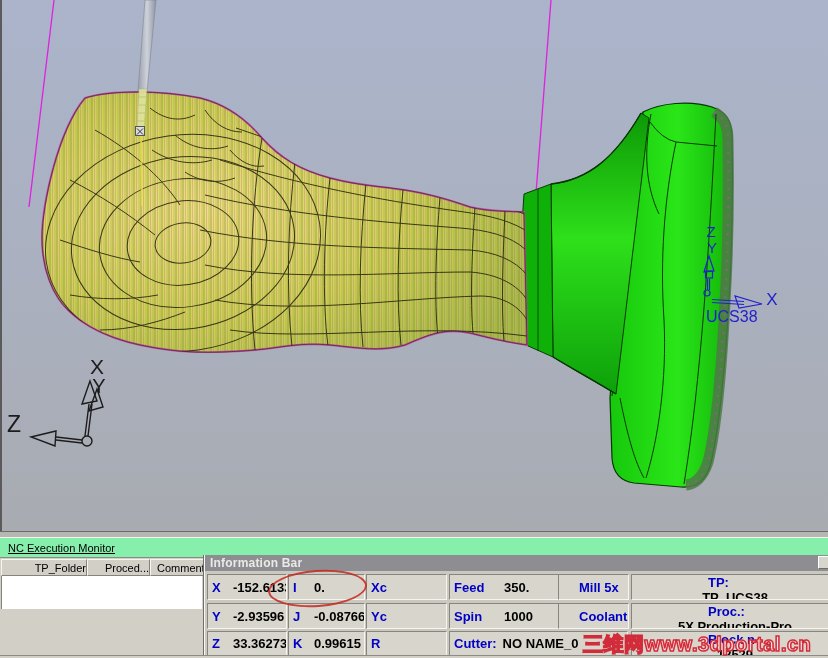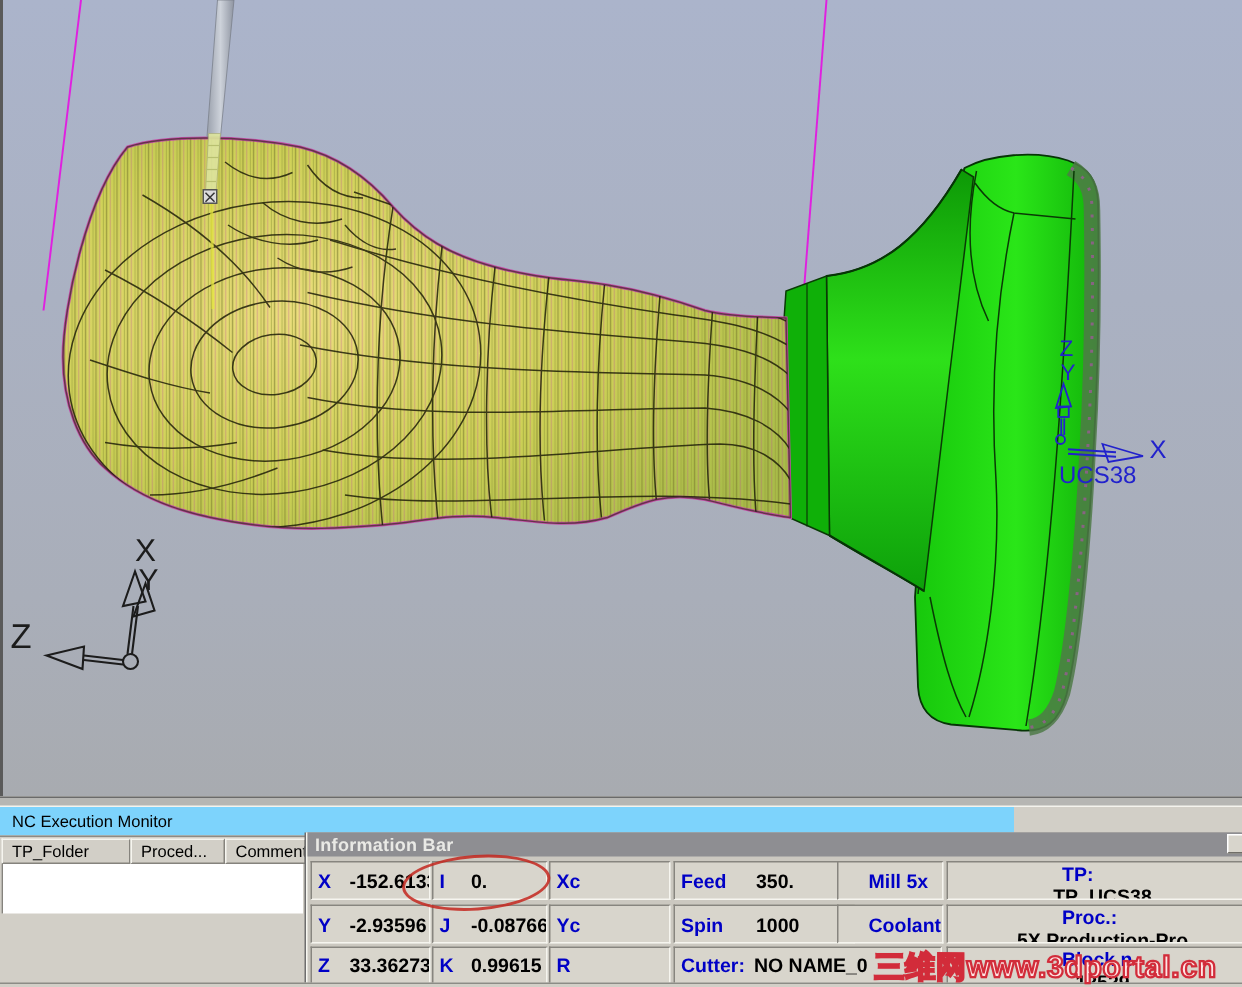--- a/index.html
+++ b/index.html
@@ -5,27 +5,27 @@
   html,body{margin:0;padding:0;background:#777;}
   #screen{position:relative;width:828px;height:658px;overflow:hidden;
           font-family:"Liberation Sans",sans-serif;background:#d2cfc7;}
   
   #viewport{position:absolute;left:0;top:0;width:828px;height:531px;}
   #viewport svg{display:block;}
   
   #bottom{position:absolute;left:0;top:531px;width:828px;height:127px;background:#d2cfc7;}
   .frame-strip{position:absolute;left:0;top:0;width:828px;height:7px;background:#b6b6b3;
                border-top:1px solid #6a6a6a;border-bottom:1px solid #f4f3ed;box-sizing:border-box;}
-  .monitor-title{position:absolute;left:0;top:7px;width:676px;height:19px;background:#7dd3fc;
-                 font-size:11px;color:#000;padding:4px 0 0 8px;box-sizing:border-box;}
+  .monitor-title{position:absolute;left:0;top:7px;width:828px;height:19px;background:#86efac;
+                 font-size:11px;color:#000;padding:4px 0 0 8px;box-sizing:border-box;text-decoration:underline;}
   .ltable{position:absolute;left:0;top:26px;width:204px;height:101px;background:#d2cfc7;
           border-top:1px solid #8c8a84;box-sizing:border-box;}
   .lhead{position:absolute;top:1px;height:17px;background:#d2cfc7;font-size:11px;color:#000;
          border:1px solid;border-color:#f6f5ef #85837d #85837d #f6f5ef;box-sizing:border-box;
-         padding:2px 0 0 6px;white-space:nowrap;overflow:hidden;}
+         padding:2px 0 0 6px;white-space:nowrap;overflow:hidden;text-align:right;}
   .lwhite{position:absolute;left:1px;top:18px;width:201px;height:33px;background:#ffffff;
           border-left:1px solid #85837d;box-sizing:border-box;}
   
   .info-window{position:absolute;left:204px;top:24px;width:624px;height:103px;background:#cbc8c0;
                box-shadow:-1px 0 0 #6e6e6e;border-left:1px solid #f8f7f1;box-sizing:border-box;z-index:2;}
   .info-title{position:absolute;left:0;top:0;width:100%;height:16px;background:#8e8e92;
               color:#e9e9e5;font-size:12px;font-weight:bold;padding:1px 0 12px 5px;box-sizing:border-box;
               letter-spacing:.2px;}
   .info-btn{position:absolute;right:-4px;top:1px;width:14px;height:13px;background:#d8d5cc;
             border:1px solid;border-color:#fff #6f6d67 #6f6d67 #fff;box-sizing:border-box;}

